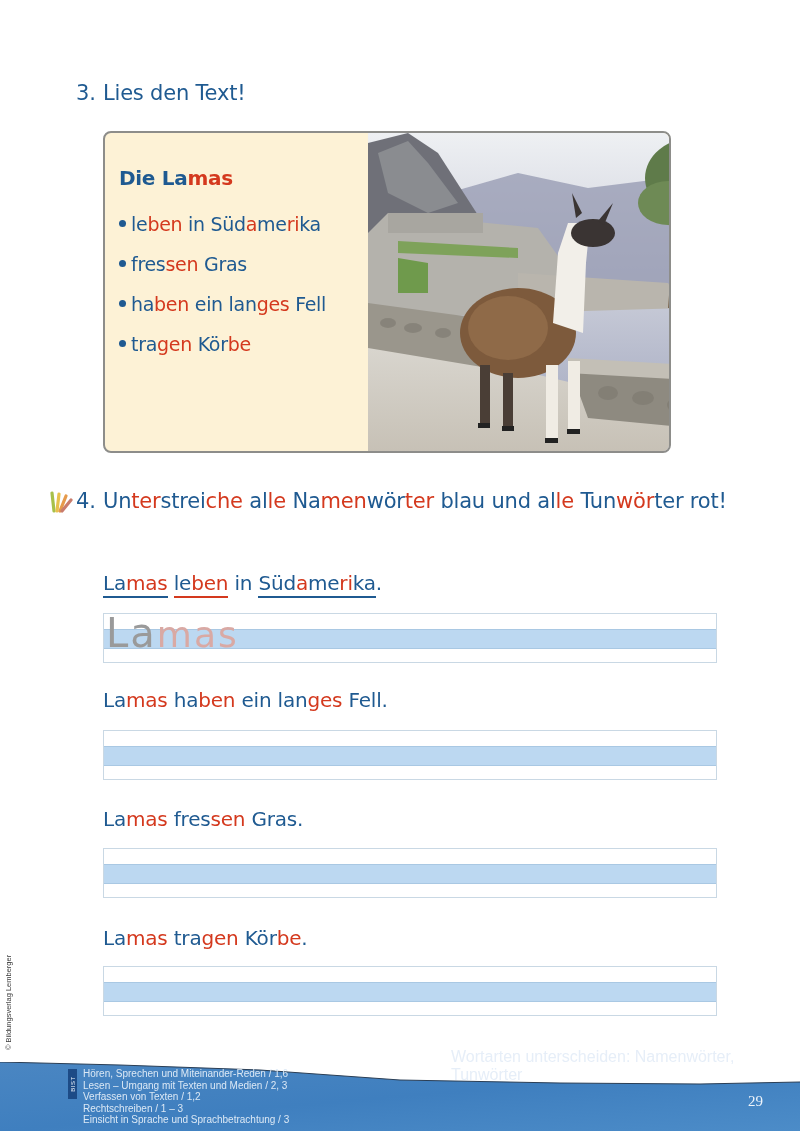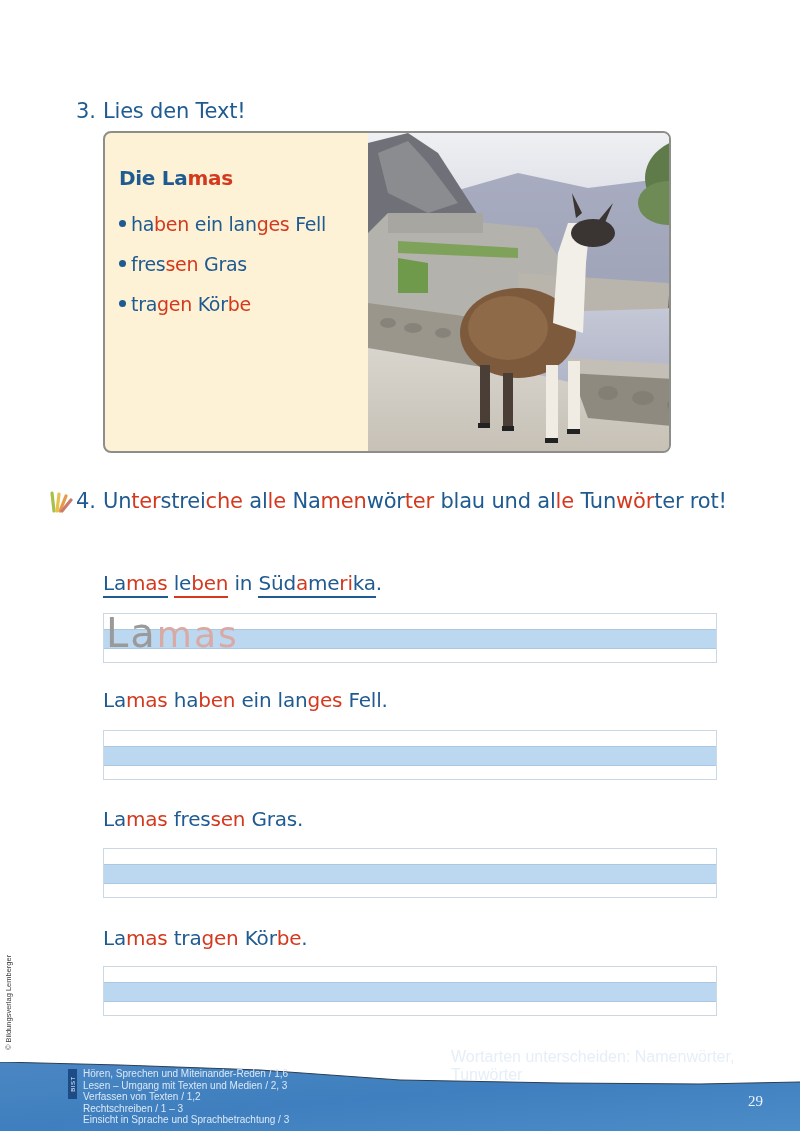--- a/index.html
+++ b/index.html
@@ -2,21 +2,21 @@
 <html><head>
 <meta charset="utf-8">
 <style>
   * { box-sizing: border-box; margin: 0; padding: 0; }
   html, body { width: 800px; height: 1131px; background: #ffffff; overflow: hidden; }
   body { position: relative; font-family: "DejaVu Sans", "Liberation Sans", sans-serif; color: #1f5a91; }
   .b { color: #1f5a91; }
   .r { color: #d4391e; }
   .task-title { position: absolute; left: 76px; font-size: 21px; line-height: 26px; color: #1f5a91; letter-spacing: -0.2px; }
   .task-num { display: inline-block; width: 27px; }
-  .t3 { top: 98px; }
+  .t3 { top: 80px; }
   .t4 { top: 488px; }
   .t4 .line2 { display: block; padding-left: 27px; margin-top: 6px; }
   .pencils { position: absolute; left: 48px; top: 489px; width: 26px; height: 26px; }
 
   .reading-box { position: absolute; left: 103px; top: 131px; width: 568px; height: 322px;
     border: 2px solid #8d8d8a; border-radius: 8px; overflow: hidden; background: #fdf2d6; }
   .reading-text { position: absolute; left: 14px; top: 32px; width: 250px; }
   .reading-heading { font-size: 20px; font-weight: bold; line-height: 26px; margin-bottom: 13px; letter-spacing: -0.3px; }
   .reading-item { font-size: 19px; line-height: 40px; white-space: nowrap; letter-spacing: -0.3px; }
   .bullet { display: inline-block; width: 7px; height: 7px; border-radius: 50%; background: #1f5a91; margin-right: 5px; vertical-align: middle; position: relative; top: -2px; }
@@ -45,22 +45,23 @@
 </head>
 <body>
 
 <div class="task-title t3">
   <span class="task-num">3.</span><span>Lies den Text!</span>
 </div>
 
 <div class="reading-box">
   <div class="reading-text">
     <div class="reading-heading"><span class="b">Die La</span><span class="r">mas</span></div>
+    <div class="reading-item"><span class="bullet"></span><span><span class="b">le</span><span class="r">ben</span><span class="b"> in Süd</span><span class="r">a</span><span class="b">me</span><span class="r">ri</span><span class="b">ka</span></span></div>
+    <div class="reading-item"><span class="bullet"></span><span><span class="b">fres</span><span class="r">sen</span><span class="b"> Gras</span></span></div>
     <div class="reading-item"><span class="bullet"></span><span><span class="b">ha</span><span class="r">ben</span><span class="b"> ein lan</span><span class="r">ges</span><span class="b"> Fell</span></span></div>
-    <div class="reading-item"><span class="bullet"></span><span><span class="b">fres</span><span class="r">sen</span><span class="b"> Gras</span></span></div>
     <div class="reading-item"><span class="bullet"></span><span><span class="b">tra</span><span class="r">gen</span><span class="b"> Kör</span><span class="r">be</span></span></div>
   </div>
   <svg class="photo" viewBox="0 0 375 318" preserveAspectRatio="none">
     <defs>
       <linearGradient id="sky" x1="0" y1="0" x2="0" y2="1">
         <stop offset="0" stop-color="#eef0f3"></stop>
         <stop offset="0.5" stop-color="#c9ccd8"></stop>
         <stop offset="1" stop-color="#9ea4bd"></stop>
       </linearGradient>
       <linearGradient id="ground" x1="0" y1="0" x2="0" y2="1">

